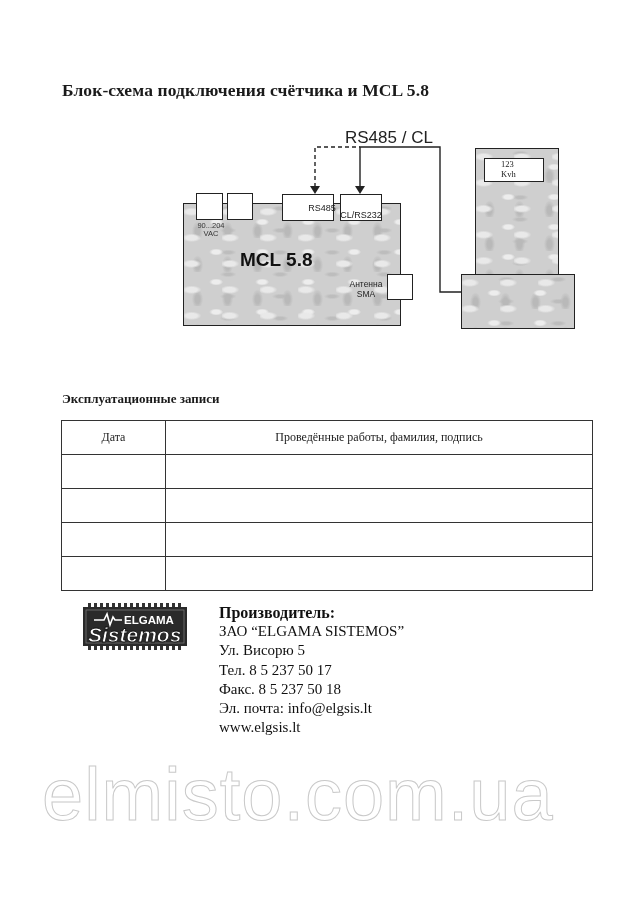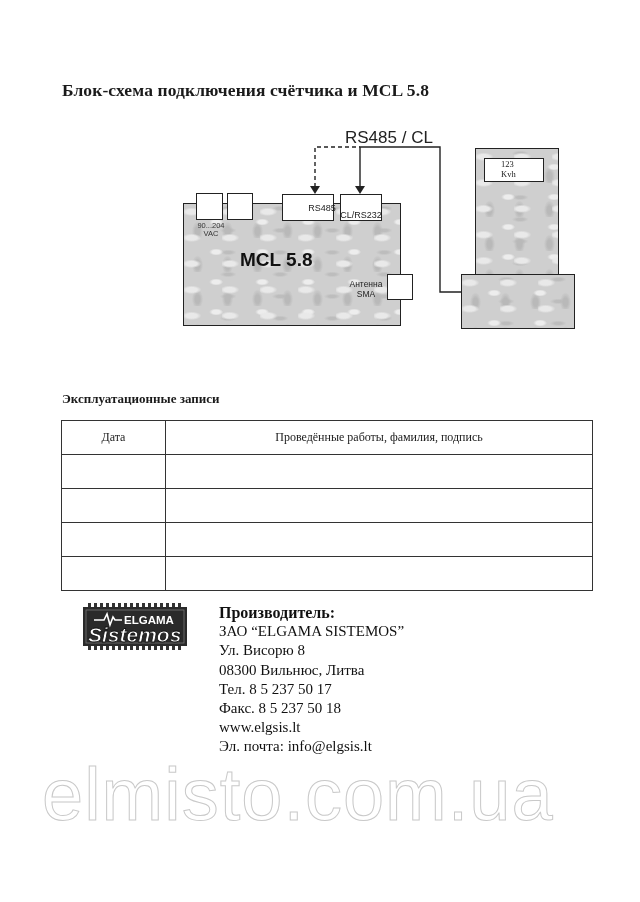--- a/index.html
+++ b/index.html
@@ -161,21 +161,20 @@
 
     <polyline points="14,17 24,17 27,11 30,22 33,14 35,17 42,17" fill="none" stroke="#fff" stroke-width="1.6"></polyline>
     <text x="44" y="21" font-family="Liberation Sans, sans-serif" font-size="11.5" font-weight="bold" fill="#fff">ELGAMA</text>
     <text x="8" y="39" font-family="Liberation Sans, sans-serif" font-size="21" font-weight="bold" fill="#fff" stroke="#111" stroke-width="0.8" font-style="italic">Sistemos</text>
   </svg>
 </div>
 
 <div class="abs mfr">
   <div class="mh">Производитель:</div>
   <div>ЗАО “ELGAMA SISTEMOS”</div>
-  <div>Ул. Висорю 8</div>
-  <div>08300 Вильнюс, Литва</div>
+  <div>Ул. Висорю 5</div>
   <div>Тел. 8 5 237 50 17</div>
   <div>Факс. 8 5 237 50 18</div>
+  <div>Эл. почта: info@elgsis.lt</div>
   <div>www.elgsis.lt</div>
-  <div>Эл. почта: info@elgsis.lt</div>
 </div>
 
 <div class="abs wm">elmisto.com.ua</div>
 
 </body></html>

